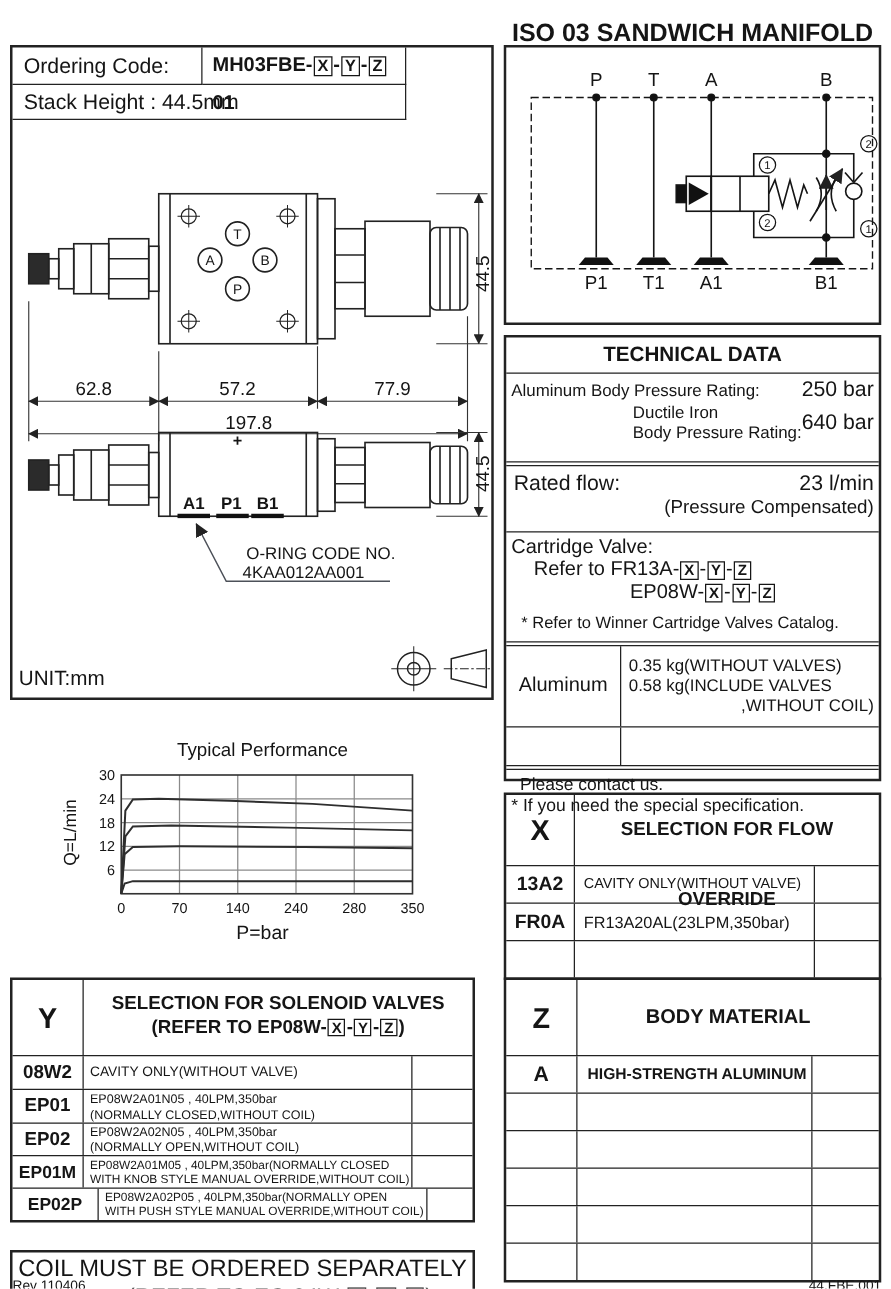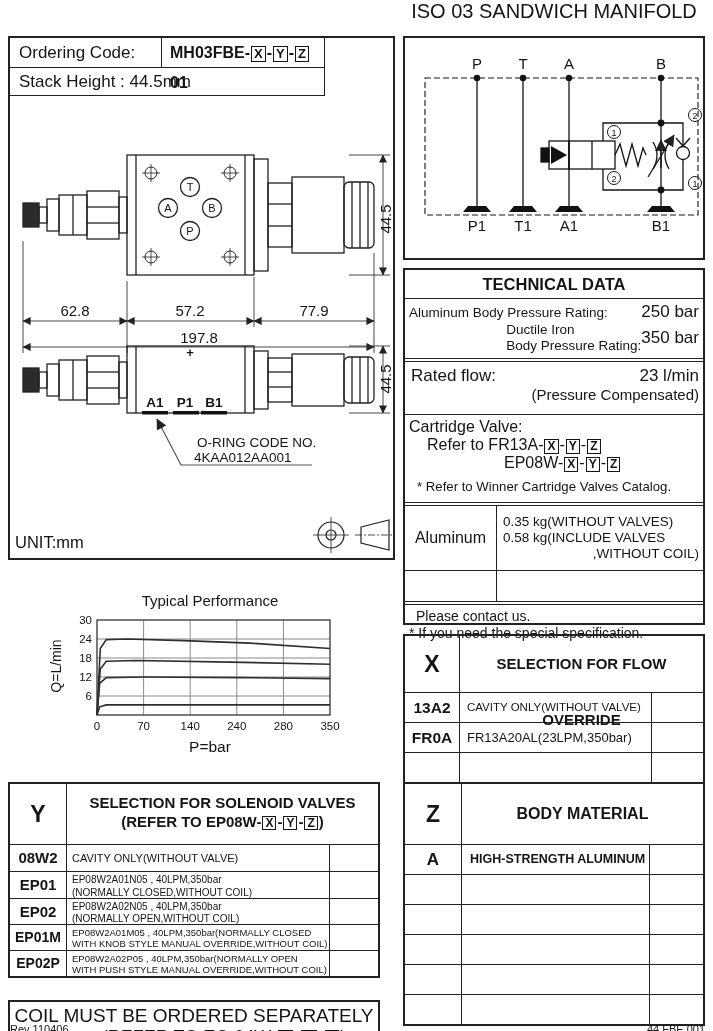--- a/index.html
+++ b/index.html
@@ -14,21 +14,21 @@
   .brd{border:2px solid #222;box-sizing:border-box;}
   .br{border-right:1.6px solid #222;}
   .bb{border-bottom:1.6px solid #222;}
   .bt{border-top:1.6px solid #222;}
   .dbl{border-bottom:4px double #222;}
   .ctr{text-align:center;}
 </style>
 </head>
 <body>
 
-<div class="abs ctr" style="left:398px;top:0;width:312px;font-size:20px;font-weight:normal;">ISO 03 SANDWICH MANIFOLD</div>
+<div class="abs ctr" style="left:398px;top:16px;width:312px;font-size:20px;font-weight:bold;">ISO 03 SANDWICH MANIFOLD</div>
 
 <div class="abs brd" style="left:8px;top:36px;width:387px;height:524px;"></div>
 
 <div class="abs cell br bb" style="left:10px;top:38px;width:152px;height:30px;line-height:30px;padding-left:9px;font-size:17px;">Ordering Code:</div>
 <div class="abs cell br bb" style="left:162px;top:38px;width:163px;height:30px;line-height:30px;padding-left:8px;font-size:16px;font-weight:bold;"><span>MH03FBE-</span><span class="bx" style="font-size:13px;">X</span><span>-</span><span class="bx" style="font-size:13px;">Y</span><span>-</span><span class="bx" style="font-size:13px;">Z</span><span>01</span></div>
 <div class="abs cell br bb" style="left:10px;top:68px;width:315px;height:28px;line-height:28px;padding-left:9px;font-size:17px;">Stack Height : 44.5mm</div>
 
 <svg class="abs" style="left:9px;top:95px;" width="385" height="463" viewBox="0 0 385 463">
   <defs>
     <marker id="ar" markerWidth="9" markerHeight="9" refX="7.5" refY="4" orient="auto-start-reverse" viewBox="0 0 8 8">
@@ -213,28 +213,28 @@
   <text x="256" y="193" font-size="15" text-anchor="middle">B1</text>
   <text x="209" y="97.5" font-size="9" text-anchor="middle">1</text>
   <text x="209" y="143.5" font-size="9" text-anchor="middle">2</text>
   <text x="290" y="80.5" font-size="9" text-anchor="middle">2</text>
   <text x="290" y="148.5" font-size="9" text-anchor="middle">1</text>
 </svg>
 </div>
 
 <div class="abs brd" style="left:403px;top:268px;width:302px;height:357px;">
   <div class="bb ctr" style="height:28px;line-height:28px;font-size:16.5px;font-weight:bold;">TECHNICAL DATA</div>
-  <div class="dbl" style="height:56px;padding:3px 4px 0 4px;">
+  <div class="dbl" style="height:56px;padding:3px 4px 11px 4px;">
     <div class="row" style="justify-content:space-between;align-items:baseline;">
       <span style="font-size:13.5px;">Aluminum Body Pressure Rating:</span>
       <span style="font-size:17px;">250 bar</span>
     </div>
     <div class="row" style="justify-content:flex-end;align-items:center;">
       <span style="font-size:13.5px;line-height:1.15;"><span>Ductile Iron</span><br><span>Body Pressure Rating:</span></span>
-      <span style="font-size:17px;">350 bar</span>
+      <span style="font-size:17px;">640 bar</span>
     </div>
   </div>
   <div class="bb" style="height:48px;padding:4px 4px 0 6px;">
     <div class="row" style="justify-content:space-between;font-size:17px;">
       <span>Rated flow:</span>
       <span>23  l/min</span>
     </div>
     <div style="text-align:right;font-size:15px;">(Pressure Compensated)</div>
   </div>
   <div class="dbl" style="height:84px;padding:3px 4px 0 4px;">
@@ -346,21 +346,21 @@
   </div>
   <div class="row bt" style="height:25px;">
     <div class="cell br ctr" style="width:57px;line-height:25px;font-size:14px;font-weight:bold;">EP01M</div>
     <div class="cell br" style="width:263px;font-size:9.5px;line-height:1.2;padding:2px 0 0 5px;">
         <div>EP08W2A01M05 , 40LPM,350bar(NORMALLY CLOSED</div>
         <div>WITH KNOB STYLE MANUAL OVERRIDE,WITHOUT COIL)</div>
       </div>
     <div class="cell" style="flex:1;"></div>
   </div>
   <div class="row bt" style="height:25px;">
-    <div class="cell br ctr" style="width:57px;line-height:25px;font-size:14px;font-weight:bold;">EP02P</div>
+    <div class="cell br ctr" style="width:69px;line-height:25px;font-size:14px;font-weight:bold;">EP02P</div>
     <div class="cell br" style="width:263px;font-size:9.5px;line-height:1.2;padding:2px 0 0 5px;">
         <div>EP08W2A02P05 , 40LPM,350bar(NORMALLY OPEN</div>
         <div>WITH PUSH STYLE MANUAL OVERRIDE,WITHOUT COIL)</div>
       </div>
     <div class="cell" style="flex:1;"></div>
   </div>
 </div>
 
 <div class="abs brd ctr" style="left:8px;top:1000px;width:372px;height:51px;padding-top:3px;">
   <div style="font-size:19px;">COIL MUST BE ORDERED SEPARATELY</div>

